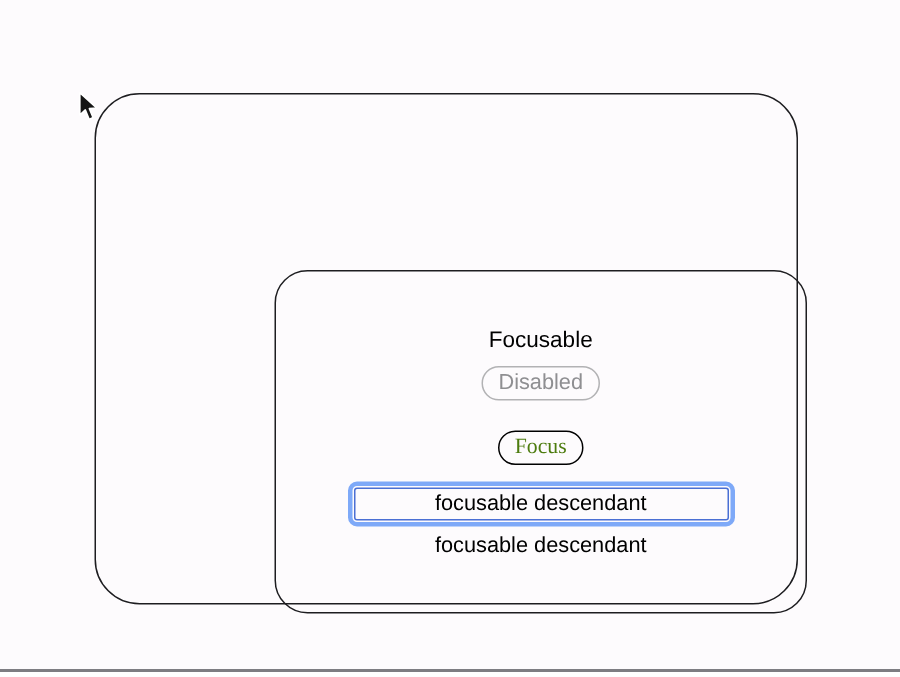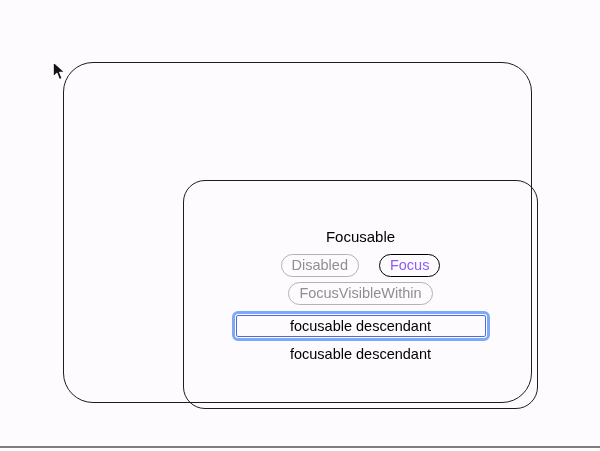--- a/index.html
+++ b/index.html
@@ -40,39 +40,41 @@
     font-size: 15px;
     color: #000000;
     line-height: 17px;
     margin-bottom: 4px;
   }
   .pill-row {
     display: flex;
     align-items: center;
     gap: 20px;
     margin-top: 5px;
+    flex-direction: column;
   }
   .pill {
     display: inline-flex;
     align-items: center;
     justify-content: center;
     border-radius: 999px;
     padding: 1px 10px 2px 10px;
     font-size: 14.5px;
     line-height: 18px;
     background: transparent;
     white-space: nowrap;
   }
   .pill.inactive {
     border: 1.6px solid #b2b2b4;
     color: #8f8f92;
   }
   .pill.active {
     border: 1.6px solid #000000;
-    color: #8b5cf6;
+    color: #4d7c0f;
+    font-family: Liberation Serif, serif;
   }
   .focus-box {
     margin-top: 10px;
     width: 250px;
     text-align: center;
     font-size: 14.5px;
     line-height: 18px;
     color: #000000;
     padding: 0.5px 0 1px 0;
     border: 1.4px solid #4a6fd4;
@@ -111,21 +113,20 @@
     <div class="inner-box">
 
       <div class="heading">Focusable</div>
 
       <div class="pill-row">
         <button class="pill inactive">Disabled</button>
         <button class="pill active">Focus</button>
       </div>
 
       <div class="pill-row">
-        <button class="pill inactive">FocusVisibleWithin</button>
       </div>
 
       <div class="focus-box">focusable descendant</div>
 
       <div class="plain-descendant">focusable descendant</div>
 
     </div>
   </div>
 
   <svg class="cursor" viewBox="0 0 14 21" xmlns="http://www.w3.org/2000/svg">

